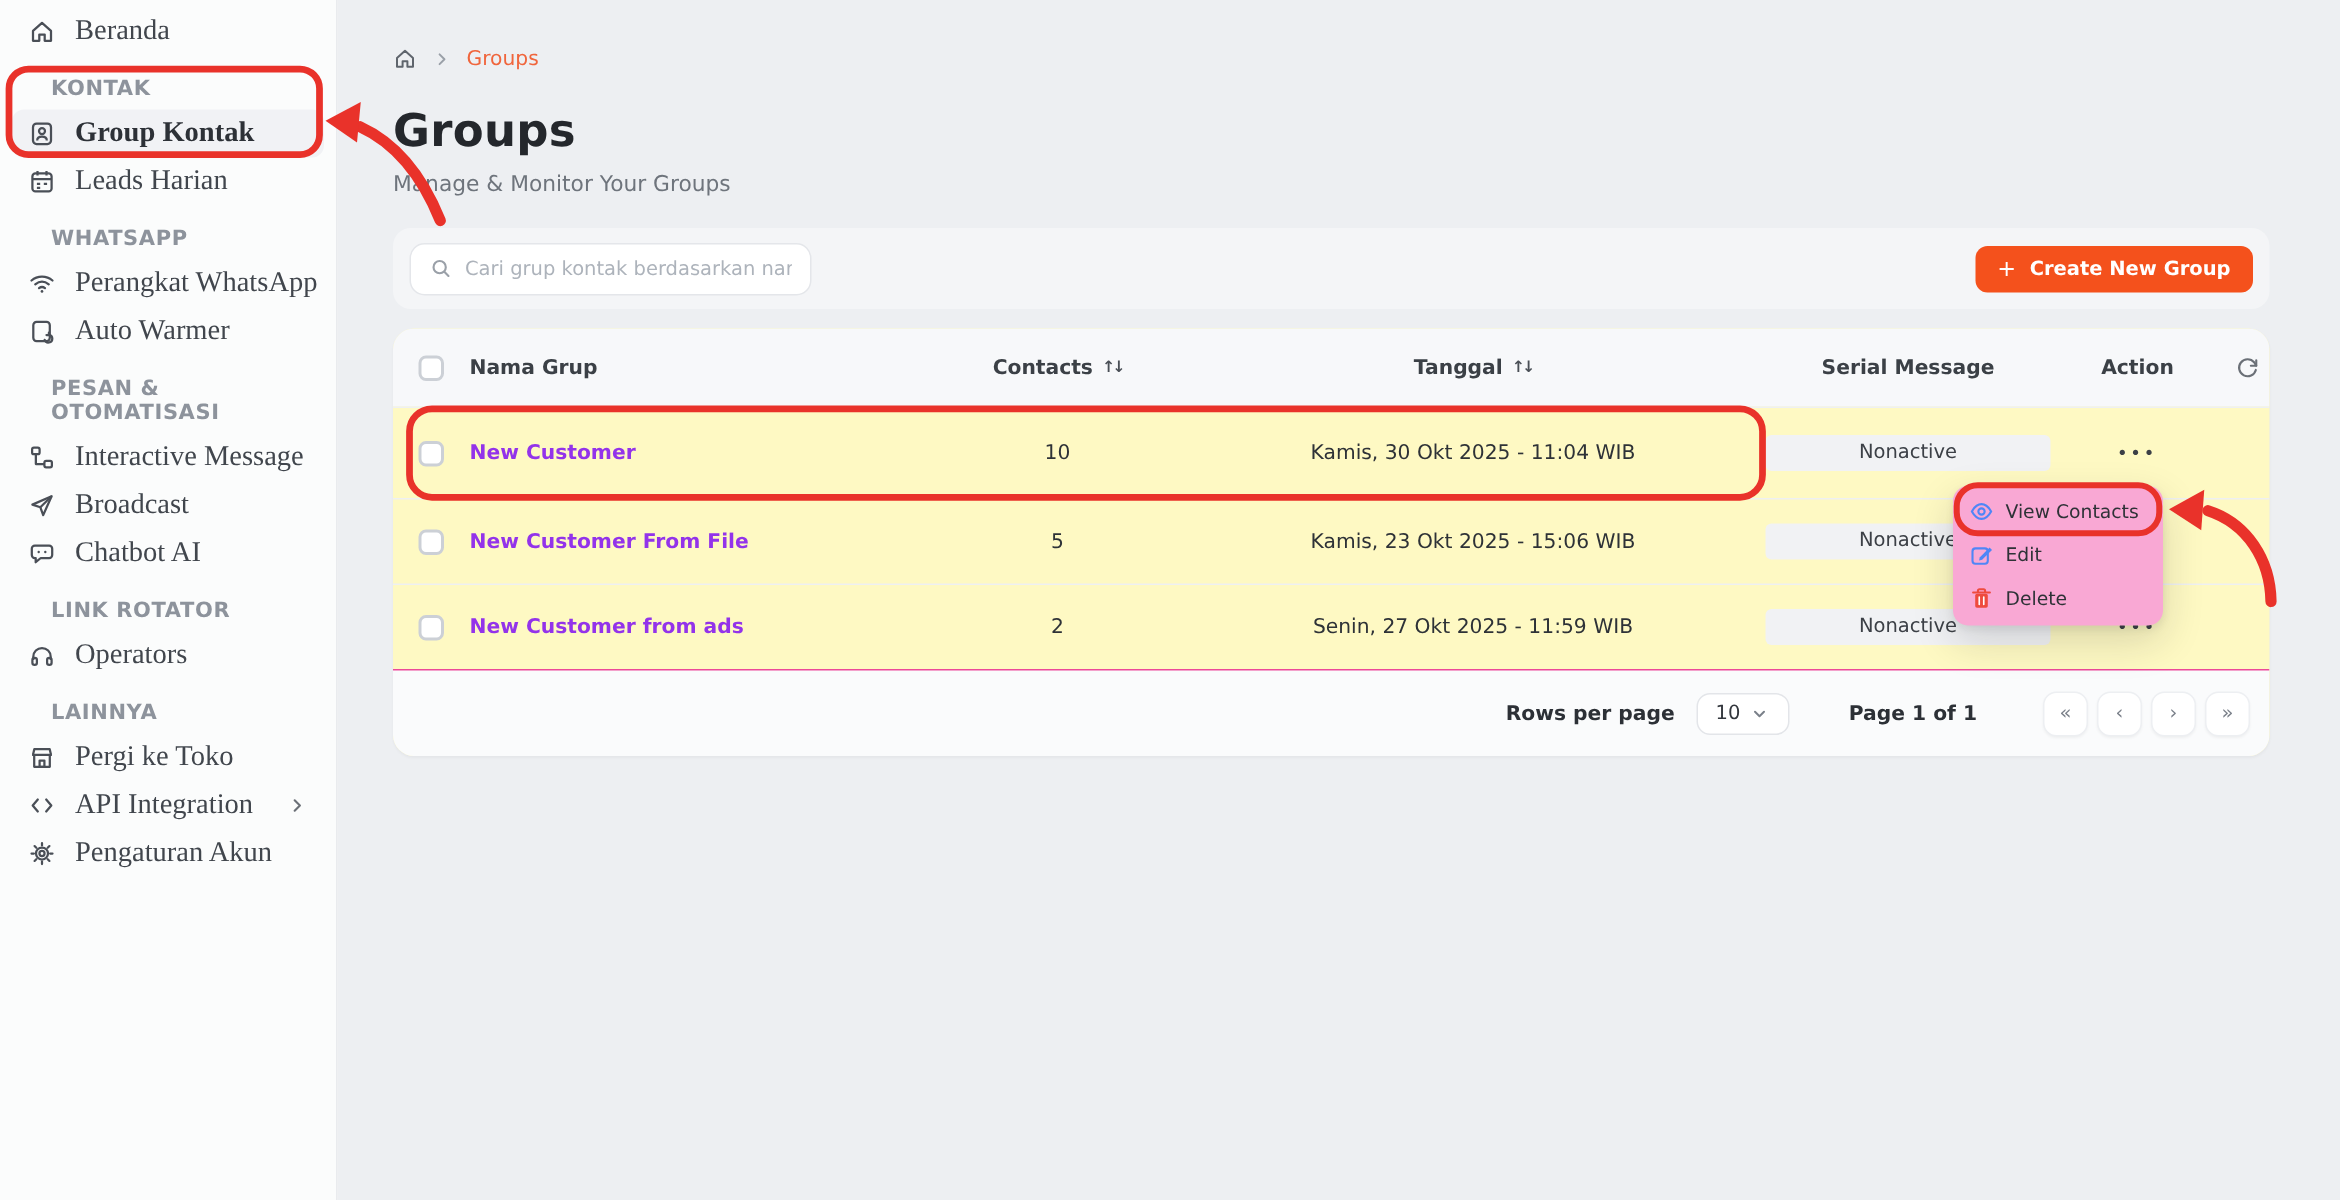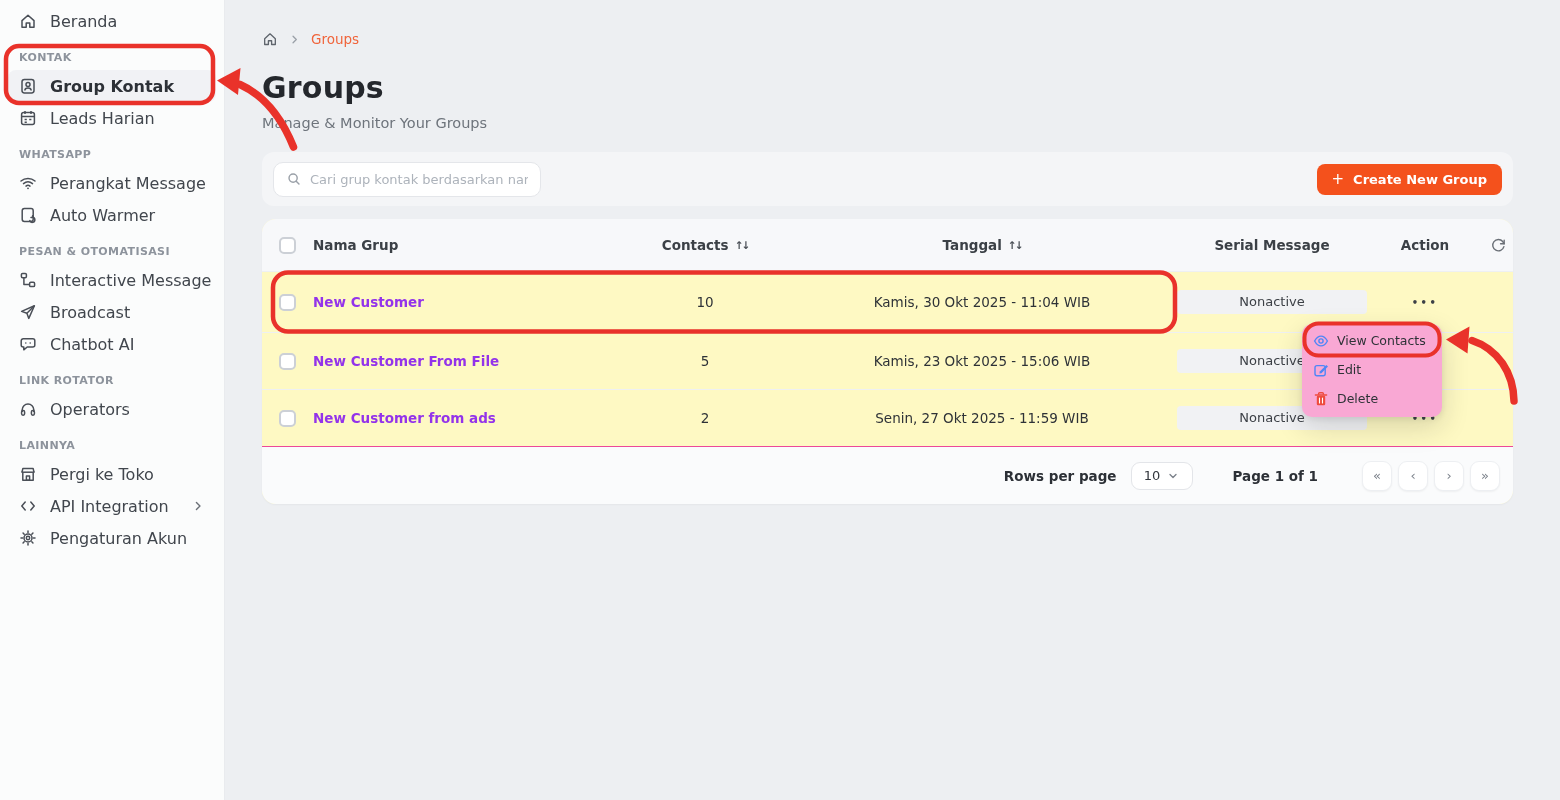--- a/index.html
+++ b/index.html
@@ -14,26 +14,26 @@
   svg { display:block; }
 
   
   .sidebar {
     position:absolute; left:0; top:0; width:225px; height:800px;
     background:#fbfcfc; border-right:1px solid #e9ebee; padding-top:5px; z-index:5;
   }
   .nav-item {
     display:flex; align-items:center; gap:13px; height:32px;
     margin:0 8px; padding:0 11px; border-radius:8px;
-    font-size:16px; color:#41464d; cursor:pointer; white-space:nowrap;
+    font-size:19px; color:#41464d; cursor:pointer; white-space:nowrap;font-family:Liberation Serif, serif;
   }
   .nav-item.active { background:#f1f2f5; color:#2d3137; font-weight:bold; }
   .nav-item .ic { flex:0 0 18px; height:18px; color:#4a4f57; }
   .nav-section {
-    margin:14px 0 6px; padding:0 19px; font-size:11px; font-weight:bold;
+    margin:14px 0 6px; padding:0 34px; font-size:14px; font-weight:bold;
     letter-spacing:.4px; color:#8d939c;
   }
   .nav-chevron { margin-left:auto; color:#6b7077; }
 
   
   .main { position:absolute; left:225px; top:0; right:0; bottom:0; padding:30px 47px 0 37px; }
 
   .breadcrumb { display:flex; align-items:center; gap:10px; height:18px; font-size:13.5px; color:#8d939c; }
   .breadcrumb .crumb-current { color:var(--breadcrumb-orange,#f0653c); cursor:pointer; }
   .breadcrumb .ic { color:#5f656d; }
@@ -151,21 +151,21 @@
 
   <div class="nav-item">
     <span class="ic">
       <svg width="18" height="18" viewBox="0 0 18 18" fill="none" stroke="currentColor" stroke-width="1.5" stroke-linecap="round">
           <path d="M2 7 C6 3.6 12 3.6 16 7"></path>
           <path d="M4.5 9.6 C7.4 7.2 10.6 7.2 13.5 9.6"></path>
           <path d="M7 12.1 C8.3 11.1 9.7 11.1 11 12.1"></path>
           <circle cx="9" cy="14.3" r="0.9" fill="currentColor" stroke="none"></circle>
         </svg>
     </span>
-    <span>Perangkat Message</span>
+    <span>Perangkat WhatsApp</span>
   </div>
 
   <div class="nav-item">
     <span class="ic">
       <svg width="18" height="18" viewBox="0 0 18 18" fill="none" stroke="currentColor" stroke-width="1.5" stroke-linecap="round" stroke-linejoin="round">
           <rect x="3.2" y="2.6" width="11" height="12.8" rx="2.2"></rect>
           <path d="M13.6 11.2 a2.6 2.6 0 1 1 -2.8 3.4"></path>
           <path d="M13.6 9.8 v1.6 h-1.6"></path>
         </svg>
     </span>

